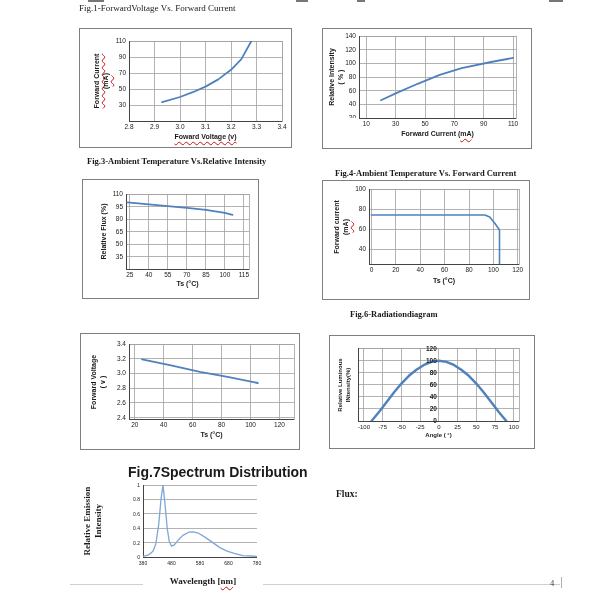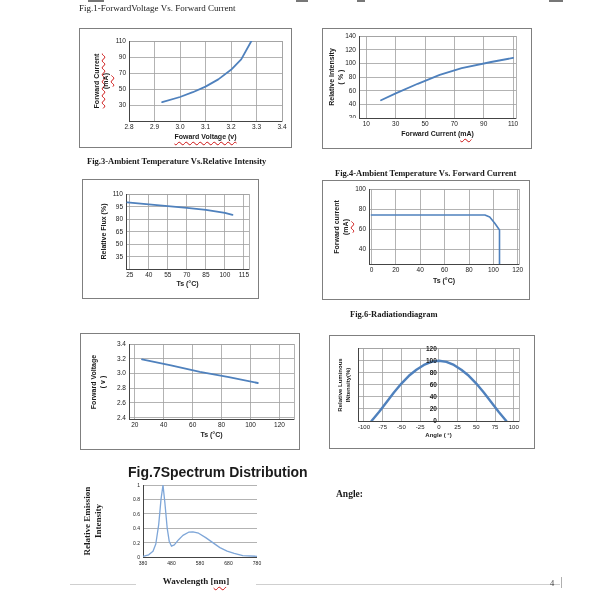--- a/index.html
+++ b/index.html
@@ -409,24 +409,24 @@
         </g>
         <g clip-path="url(#clipy-f7)">
           <text x="70" y="89" text-anchor="end" font-size="5" fill="#555555">0</text>
           <text x="70" y="74.6" text-anchor="end" font-size="5" fill="#555555">0.2</text>
           <text x="70" y="60.2" text-anchor="end" font-size="5" fill="#555555">0.4</text>
           <text x="70" y="45.800000000000004" text-anchor="end" font-size="5" fill="#555555">0.6</text>
           <text x="70" y="31.4" text-anchor="end" font-size="5" fill="#555555">0.8</text>
           <text x="70" y="17" text-anchor="end" font-size="5" fill="#555555">1</text>
         </g>
       </svg>
-      <div class="axis-label serif whitebg" style="left: 66px; top: 106px; width: 114px;"><span>Wavelength [</span><span class="sq">nm</span><span>]</span></div>
+      <div class="axis-label serif whitebg" style="left: 73px; top: 106px; width: 114px;"><span>Wavelength [</span><span class="sq">nm</span><span>]</span></div>
       <div class="axis-label rot serif" style="width: 122px; left: -38px; top: 40px;">
         <div><span>Relative Emission</span></div>
         <div><span>Intensity</span></div>
       </div>
     </div>
 
-  <div class="note-title">Angle:</div>
+  <div class="note-title">Flux:</div>
 
   <div class="page-num">4</div>
   <div class="page-num-bar"></div>
 </div>
 
 </body></html>

